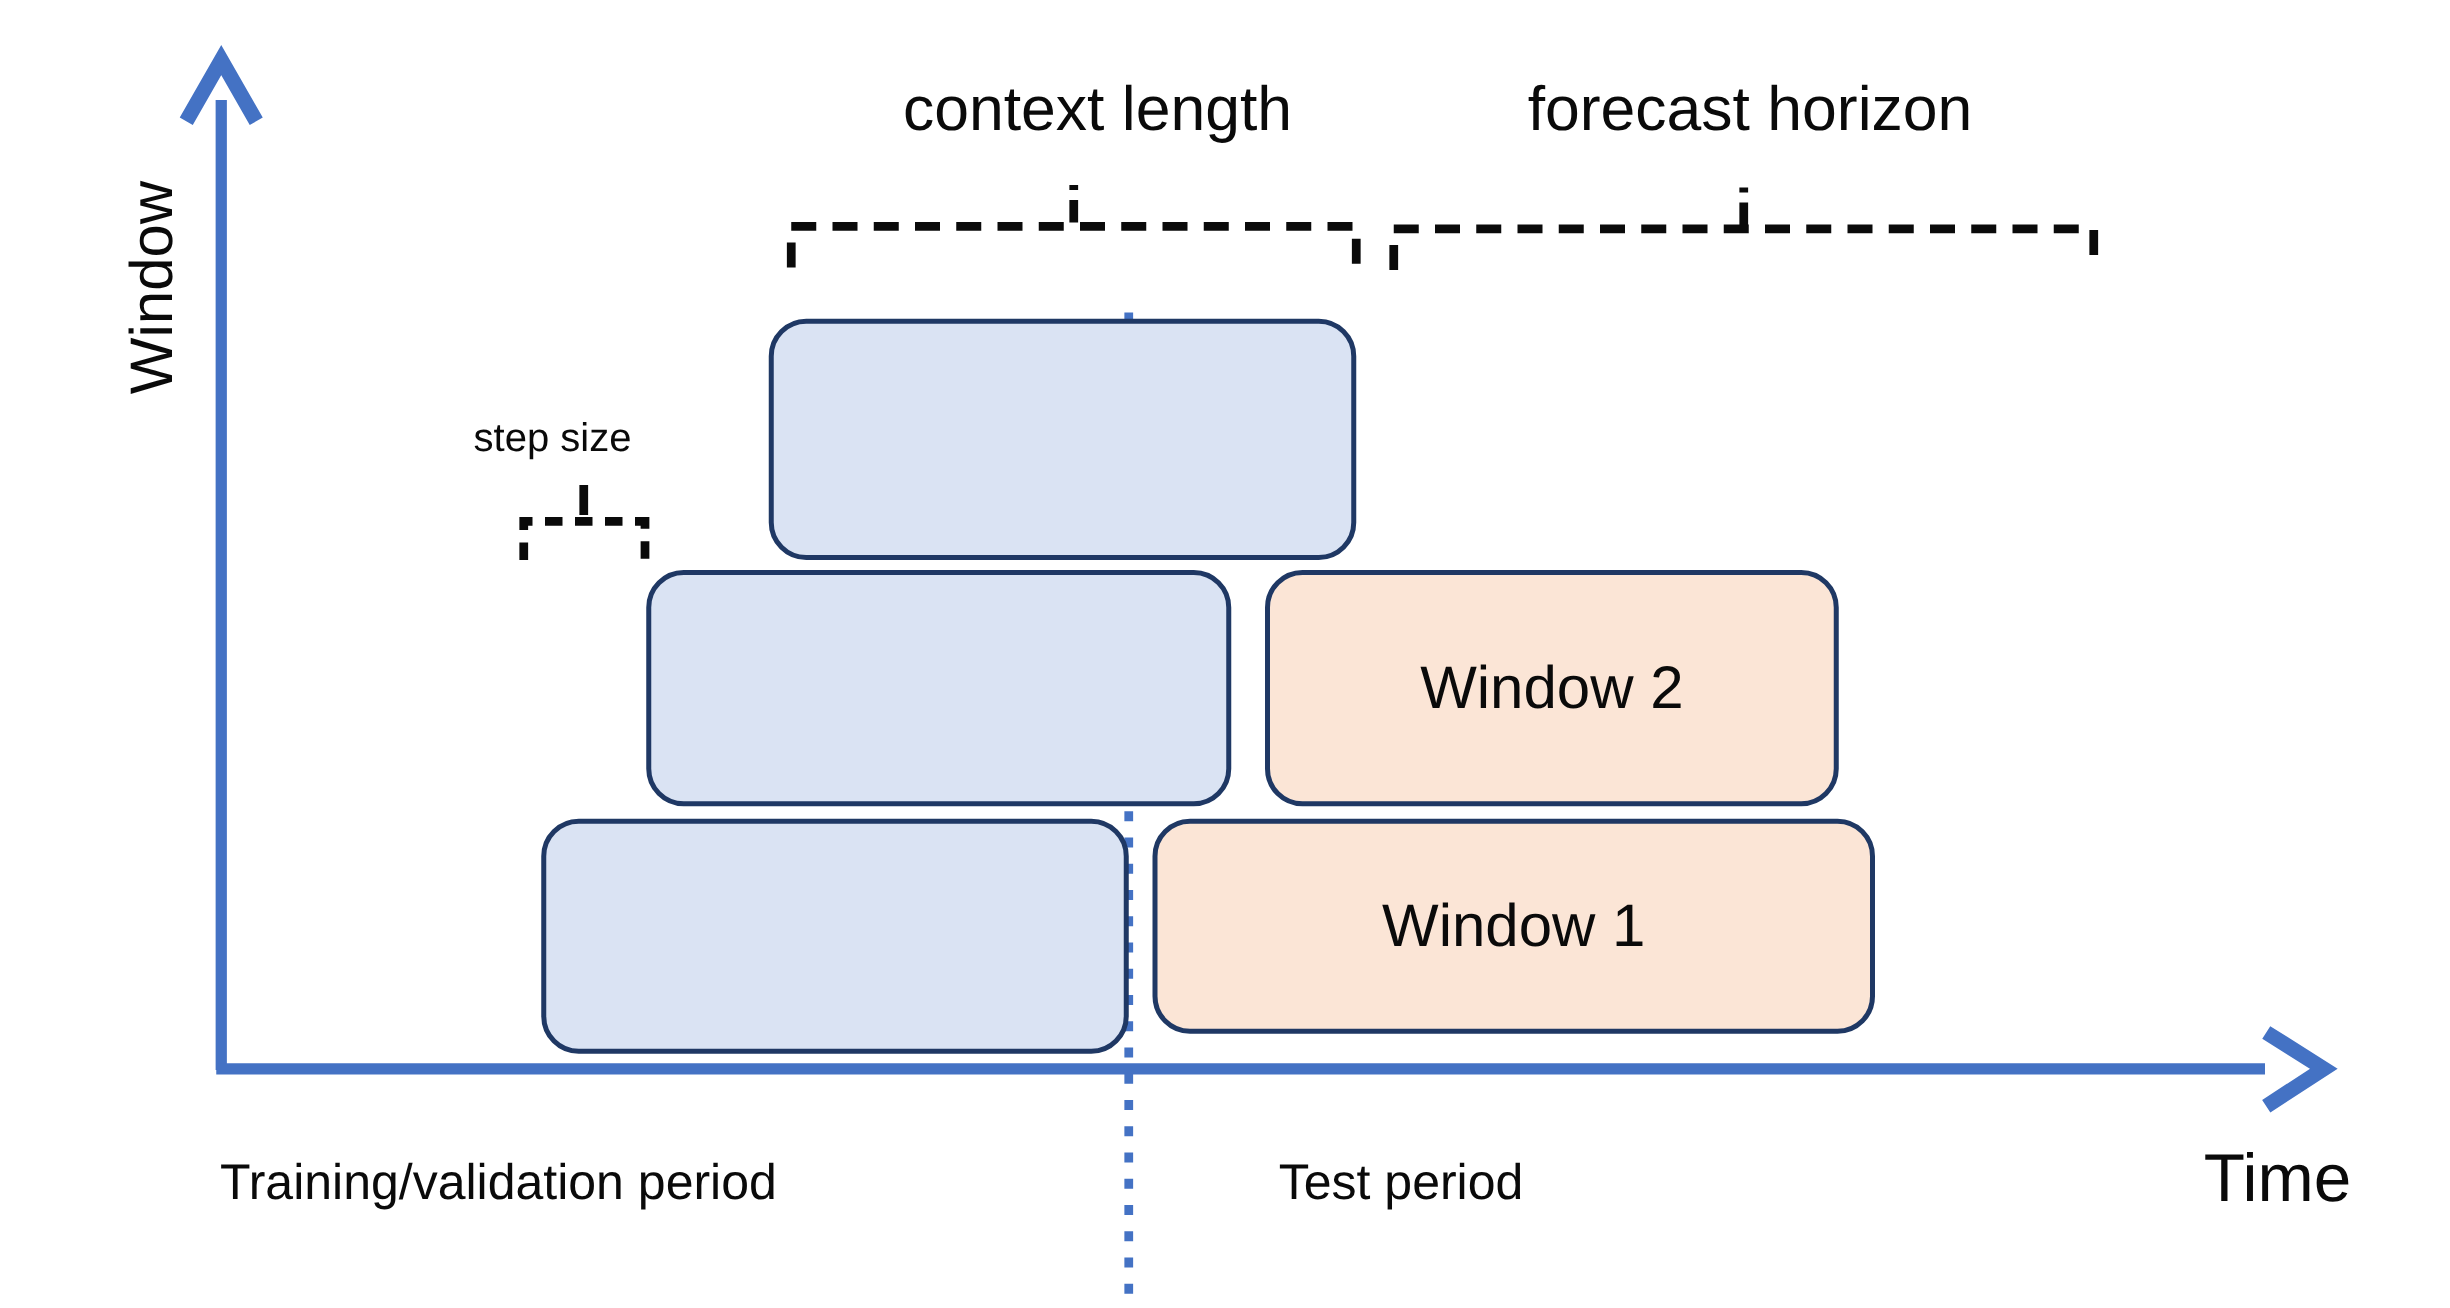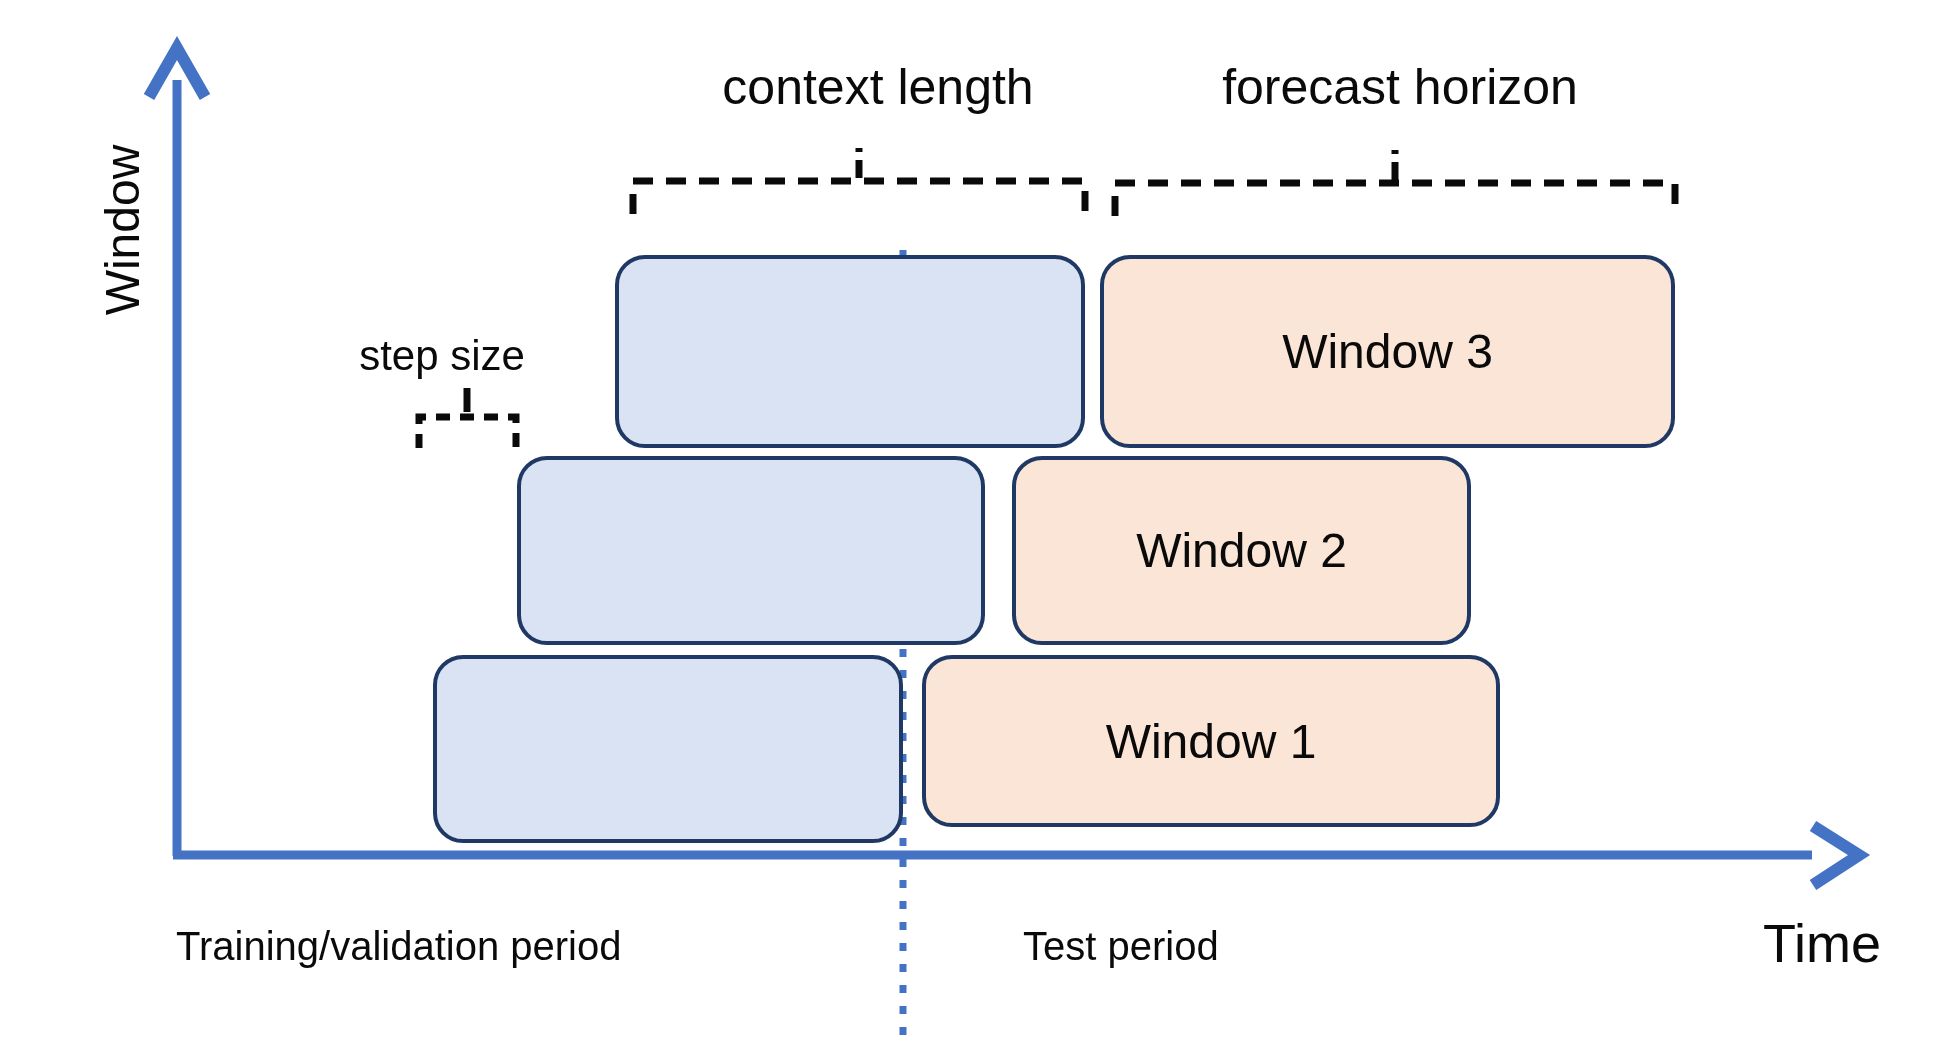--- a/index.html
+++ b/index.html
@@ -25,21 +25,21 @@
   .w1c{left:433px;top:655px;width:470px;height:188px;}
   .w1f{left:922px;top:655px;width:578px;height:172px;}
   .w2c{left:517px;top:456px;width:468px;height:189px;}
   .w2f{left:1012px;top:456px;width:459px;height:189px;}
   .w3c{left:615px;top:255px;width:470px;height:193px;}
   .w3f{left:1100px;top:255px;width:575px;height:193px;}
   .txt{position:absolute;white-space:nowrap;}
   .annot{font-size:50px;}
   .ctx-lbl{left:878px;top:58px;transform:translateX(-50%);}
   .fh-lbl{left:1400px;top:58px;transform:translateX(-50%);}
-  .ss-lbl{left:442px;top:332px;transform:translateX(-50%);font-size:42px;}
+  .ss-lbl{left:442px;top:332px;transform:translateX(-50%);font-size:32px;}
   .period{font-size:40px;}
   .train-lbl{left:176px;top:924px;}
   .test-lbl{left:975px;top:924px;margin-left:48px;}
   .time-lbl{left:1822px;top:912px;transform:translateX(-50%);font-size:54px;}
   .window-lbl{
     left:122px;top:230px;font-size:48px;
     transform:translate(-50%,-50%) rotate(-90deg);
   }
 </style>
 </head>
@@ -61,23 +61,20 @@
     <line x1="859" y1="178" x2="859" y2="148" stroke="#0a0a0a" stroke-width="7" stroke-dasharray="18 8"></line>
 
     <path d="M 1115 216 L 1115 183 L 1675 183 L 1675 216" fill="none" stroke="#0a0a0a" stroke-width="7" stroke-dasharray="20 13"></path>
     <line x1="1395" y1="180" x2="1395" y2="150" stroke="#0a0a0a" stroke-width="7" stroke-dasharray="18 8"></line>
 
     <path d="M 419 448 L 419 417 L 516 417 L 516 448" fill="none" stroke="#0a0a0a" stroke-width="7" stroke-dasharray="14 10"></path>
     <line x1="467" y1="412" x2="467" y2="388" stroke="#0a0a0a" stroke-width="7"></line>
   </svg>
 
   <div class="box context w3c"></div>
-  <div class="box forecast w3f">
-    <span class="lbl">Window 3</span>
-  </div>
 
   <div class="box context w2c"></div>
   <div class="box forecast w2f">
     <span class="lbl">Window 2</span>
   </div>
 
   <div class="box context w1c"></div>
   <div class="box forecast w1f">
     <span class="lbl">Window 1</span>
   </div>

